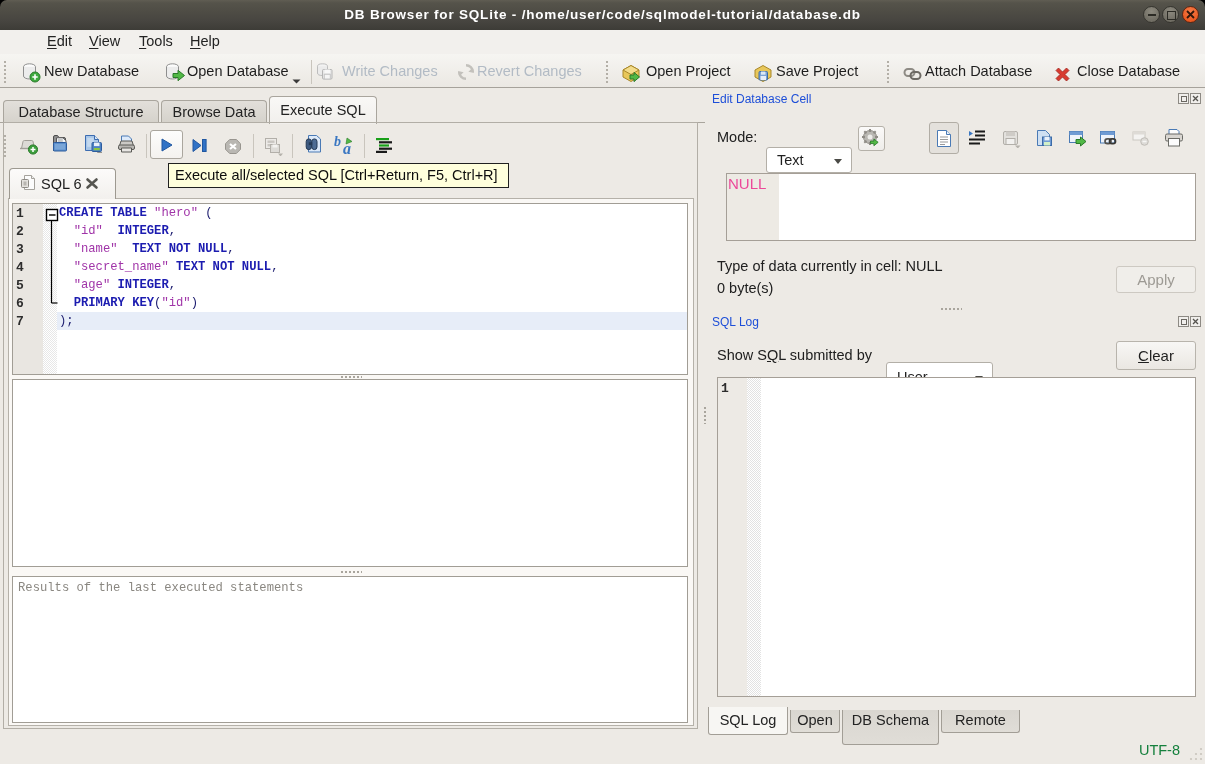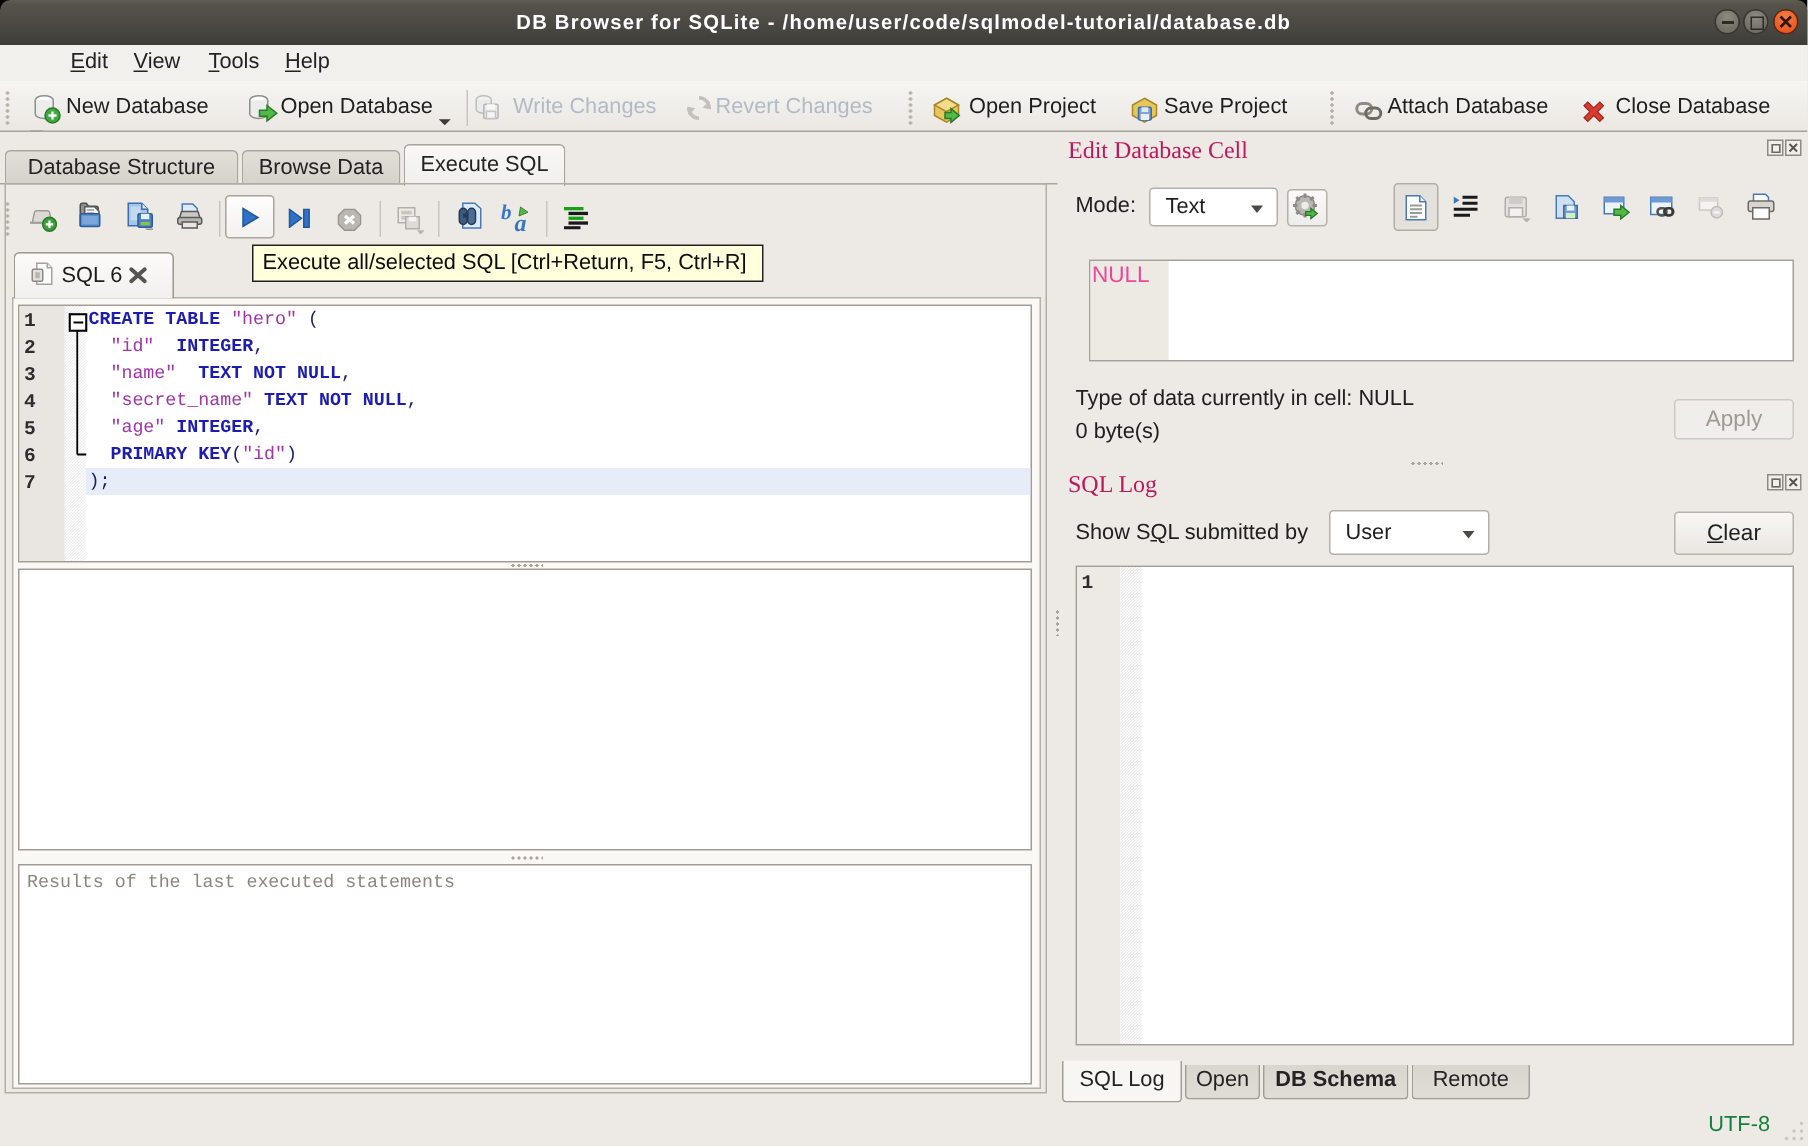--- a/index.html
+++ b/index.html
@@ -50,25 +50,25 @@
   .curline{background:#e7edf8;}
   
   #tooltip{left:168px;top:163px;width:341px;height:25px;box-sizing:border-box;
     background:#ffffdc;border:1px solid #202020;font-size:14.5px;color:#0d0d0d;
     line-height:23px;padding-left:6px;}
   
   #sql1tab{left:9px;top:168px;width:107px;height:31px;box-sizing:border-box;
     border:1px solid #9d9990;border-bottom:none;border-radius:4px 4px 0 0;
     background:linear-gradient(#fcfbfa,#f2f0ed);}
   
-  .docktitle{position:absolute;font-size:16px;color:#be185d;font-family:Liberation Serif, serif;}
+  .docktitle{position:absolute;font-size:12px;color:#1d4ed8;}
   .dockbtn{position:absolute;width:11px;height:11px;box-sizing:border-box;border:1px solid #8d8a84;background:#f1efec;}
   .label{position:absolute;font-size:14.5px;color:#202020;white-space:nowrap;}
   .combo{position:absolute;box-sizing:border-box;background:#fff;border:1px solid #b3afa7;border-radius:3px;
-    font-size:14.5px;color:#1f1f1f;}
+    font-size:14.5px;color:#1f1f1f;margin-top:22px;}
   .combo .arr{position:absolute;right:9px;top:11px;width:0;height:0;border:4.5px solid transparent;border-top:5px solid #4a4a46;}
   .btn{position:absolute;box-sizing:border-box;border:1px solid #b8b4ac;border-radius:3px;
     background:linear-gradient(#f8f7f5,#eae7e2);font-size:15px;color:#1f1f1f;text-align:center;}
   .btn.disabled{border-color:#cdc9c2;background:#f0eeea;color:#9d9a94;}
   .hdots{position:absolute;height:2px;background-image:radial-gradient(circle,#a9a59d 1px,transparent 1.2px);background-size:4px 2px;}
   .vdots{position:absolute;width:2px;background-image:radial-gradient(circle,#a9a59d 1px,transparent 1.2px);background-size:2px 4px;}
   
   .btab{position:absolute;box-sizing:border-box;border:1px solid #a29e96;border-top:none;
     border-radius:0 0 3px 3px;font-size:14.5px;color:#232323;text-align:center;
     background:linear-gradient(#d9d6d0,#e0ddd7);}
@@ -390,21 +390,21 @@
 <div class="abs" style="left:717px;top:377px;width:479px;height:320px;box-sizing:border-box;border:1px solid #a59f97;background:#fff;">
   <div style="position:absolute;left:0;top:0;width:29px;height:100%;background:#edeae5;"></div>
   <div style="position:absolute;left:29px;top:0;width:14px;height:100%;
     background-image:linear-gradient(45deg,#e2e2e2 25%,transparent 25%,transparent 75%,#e2e2e2 75%),linear-gradient(45deg,#e2e2e2 25%,transparent 25%,transparent 75%,#e2e2e2 75%);
     background-size:2px 2px;background-position:0 0,1px 1px;background-color:#fff;"></div>
   <div style="position:absolute;left:3px;top:3px;font-family:'Liberation Mono',monospace;font-size:13px;font-weight:bold;color:#2d2d2d;">1</div>
 </div>
 
 <div class="btab active" style="left:708px;top:707px;width:80px;height:28px;line-height:26px;">SQL Log</div>
 <div class="btab" style="left:790px;top:710px;width:50px;height:23px;line-height:21px;">Open</div>
-<div class="btab" style="left:842px;top:710px;width:97px;height:23px;line-height:21px;font-weight:bold;">DB Schema</div>
+<div class="btab" style="left:842px;top:710px;width:97px;height:35px;line-height:21px;">DB Schema</div>
 <div class="btab" style="left:941px;top:710px;width:79px;height:23px;line-height:21px;">Remote</div>
 
 <div class="abs" id="statusmsg">UTF-8</div>
 <svg class="abs" style="left:1188px;top:746px;" width="16" height="16">
   <g fill="#c9c5bd">
       <circle cx="13" cy="3" r="1.1"></circle>
       <circle cx="13" cy="8" r="1.1"></circle>
       <circle cx="8" cy="8" r="1.1"></circle>
       <circle cx="13" cy="13" r="1.1"></circle>
       <circle cx="8" cy="13" r="1.1"></circle>

